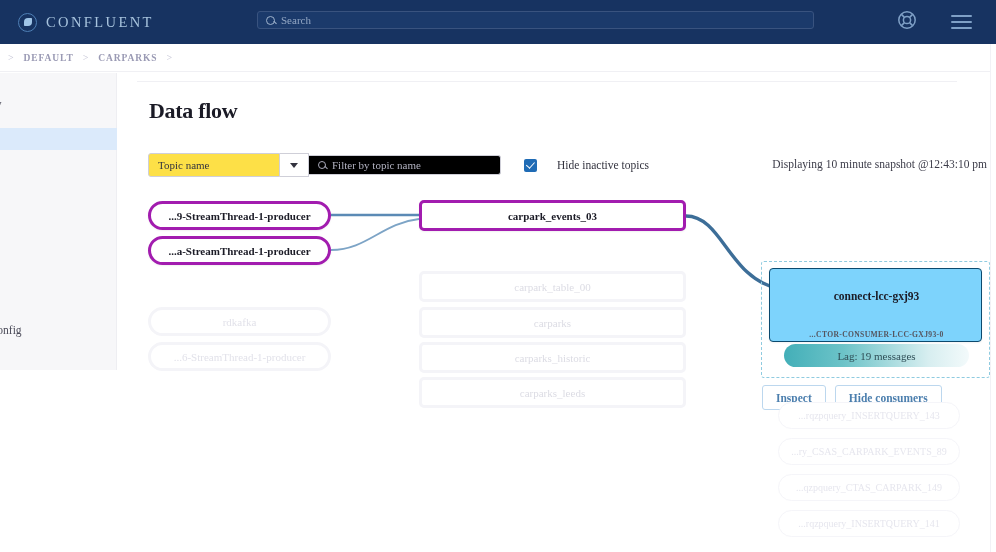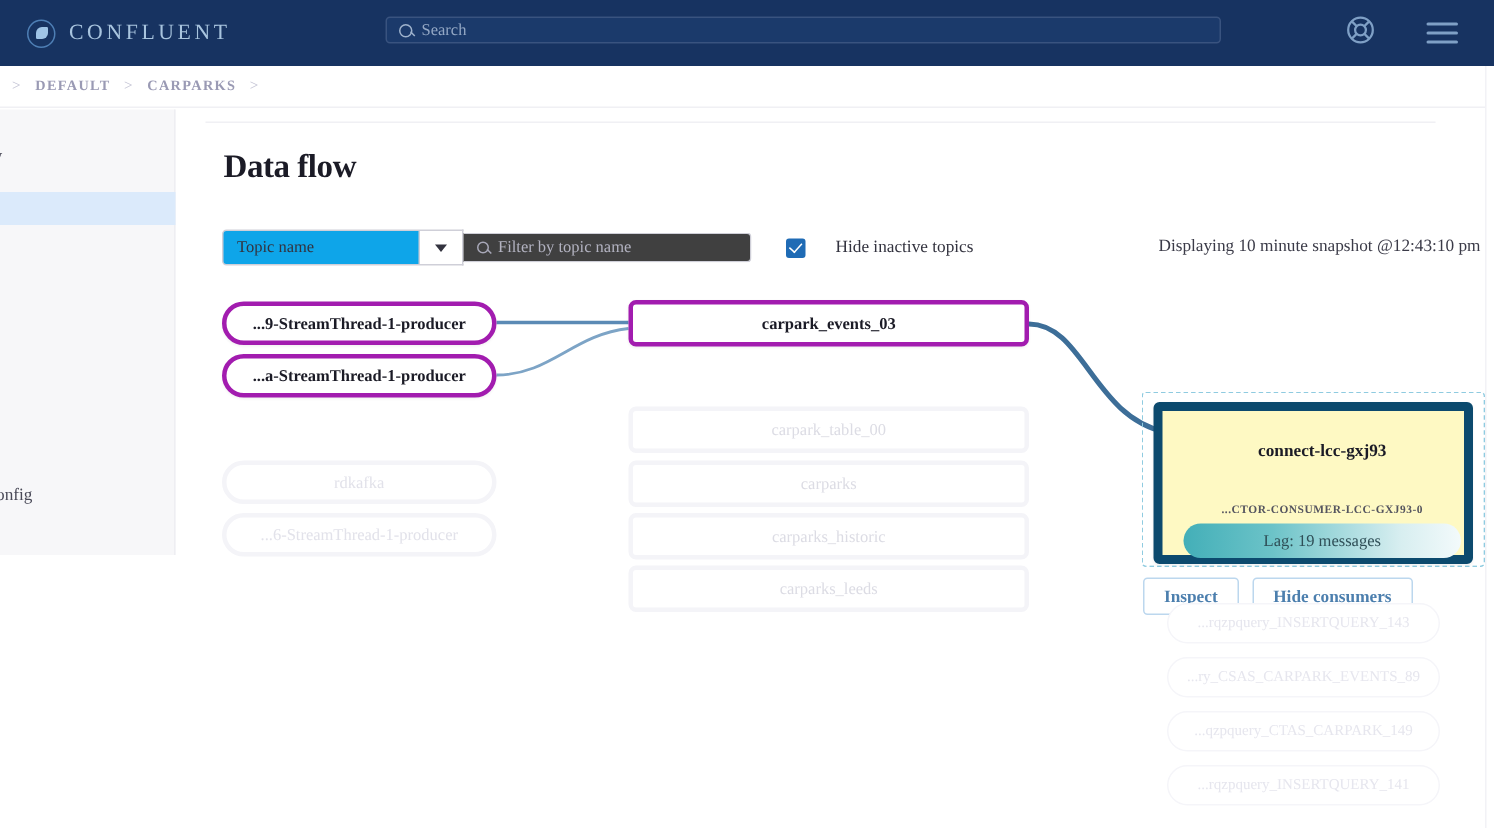--- a/index.html
+++ b/index.html
@@ -77,32 +77,32 @@
   }
   .title-rule { position: absolute; left: 20px; top: 8px; width: 820px; height: 1px;
                 background: #f0f0f4; }
 
   
   .filter-row { position: absolute; left: 31px; top: 80px;
                 display: flex; align-items: center; }
   .select-box {
     width: 132px; height: 24px; border: 1px solid #cfcfd8; border-radius: 3px 0 0 3px;
     display: flex; align-items: center; padding-left: 9px;
-    font-size: 11px; color: #33333f; background: #0ea5e9; cursor: pointer;
+    font-size: 11px; color: #33333f; background: #fde047; cursor: pointer;
   }
   .select-caret {
     width: 29px; height: 24px; border: 1px solid #cfcfd8; border-left: none;
     display: flex; align-items: center; justify-content: center;
     background: #fff; cursor: pointer;
   }
   .caret { width: 0; height: 0; border-left: 4px solid transparent;
            border-right: 4px solid transparent; border-top: 5px solid #33333f; }
   .filter-input {
     width: 192px; height: 20px; border: 1px solid #cfcfd8; border-left: none;
-    border-radius: 0 3px 3px 0; background: #404040;
+    border-radius: 0 3px 3px 0; background: #000000;
     display: flex; align-items: center; gap: 6px; padding-left: 9px;
     cursor: text;
     text-align: right;
   }
   .filter-ph { font-size: 11px; color: #b2b2c0; }
   .mag-g { width: 8px; height: 8px; border: 1.3px solid #a8a8b8; border-radius: 50%;
            position: relative; display: inline-block; }
   .mag-g::after { content: ""; position: absolute; width: 4px; height: 1.3px;
     background: #a8a8b8; right: -3px; bottom: 0; transform: rotate(45deg); }
 
@@ -132,22 +132,22 @@
   .node.inactive { color: #dcdce4; border-color: #f4f4f8; box-shadow: none;
                    font-weight: normal; }
   .node.inactive.producer { color: #e2e2ea; }
 
   
   .cg-dashed {
     position: absolute; left: 644px; top: 78px; width: 229px; height: 117px;
     border: 1.4px dashed #8fcbe0; border-radius: 3px;
   }
   .cg-card {
-    position: absolute; left: 652px; top: 85px; width: 213px; height: 108px;
-    background: #fef9c3; border: 6px solid #0c4a6e; border-radius: 4px;
+    position: absolute; left: 652px; top: 85px; width: 213px; height: 74px;
+    background: #7dd3fc; border: 1px solid #0c4a6e; border-radius: 4px;
     box-shadow: 0 1px 2px rgba(0,0,0,0.05);
   }
   .cg-title { position: absolute; left: 0; top: 21px; width: 213px; text-align: center;
               font-size: 11.5px; font-weight: bold; color: #1b1b26; }
   .cg-sub { position: absolute; left: 0; top: 61px; width: 213px; text-align: center;
             font-size: 7.6px; letter-spacing: 0.35px; color: #55555f; font-weight: bold; }
   .lag-pill {
     position: absolute; left: 14px; top: 75px; width: 185px; height: 23px;
     border-radius: 12px; display: flex; align-items: center; justify-content: center;
     font-size: 11px; color: #2f4f57;

